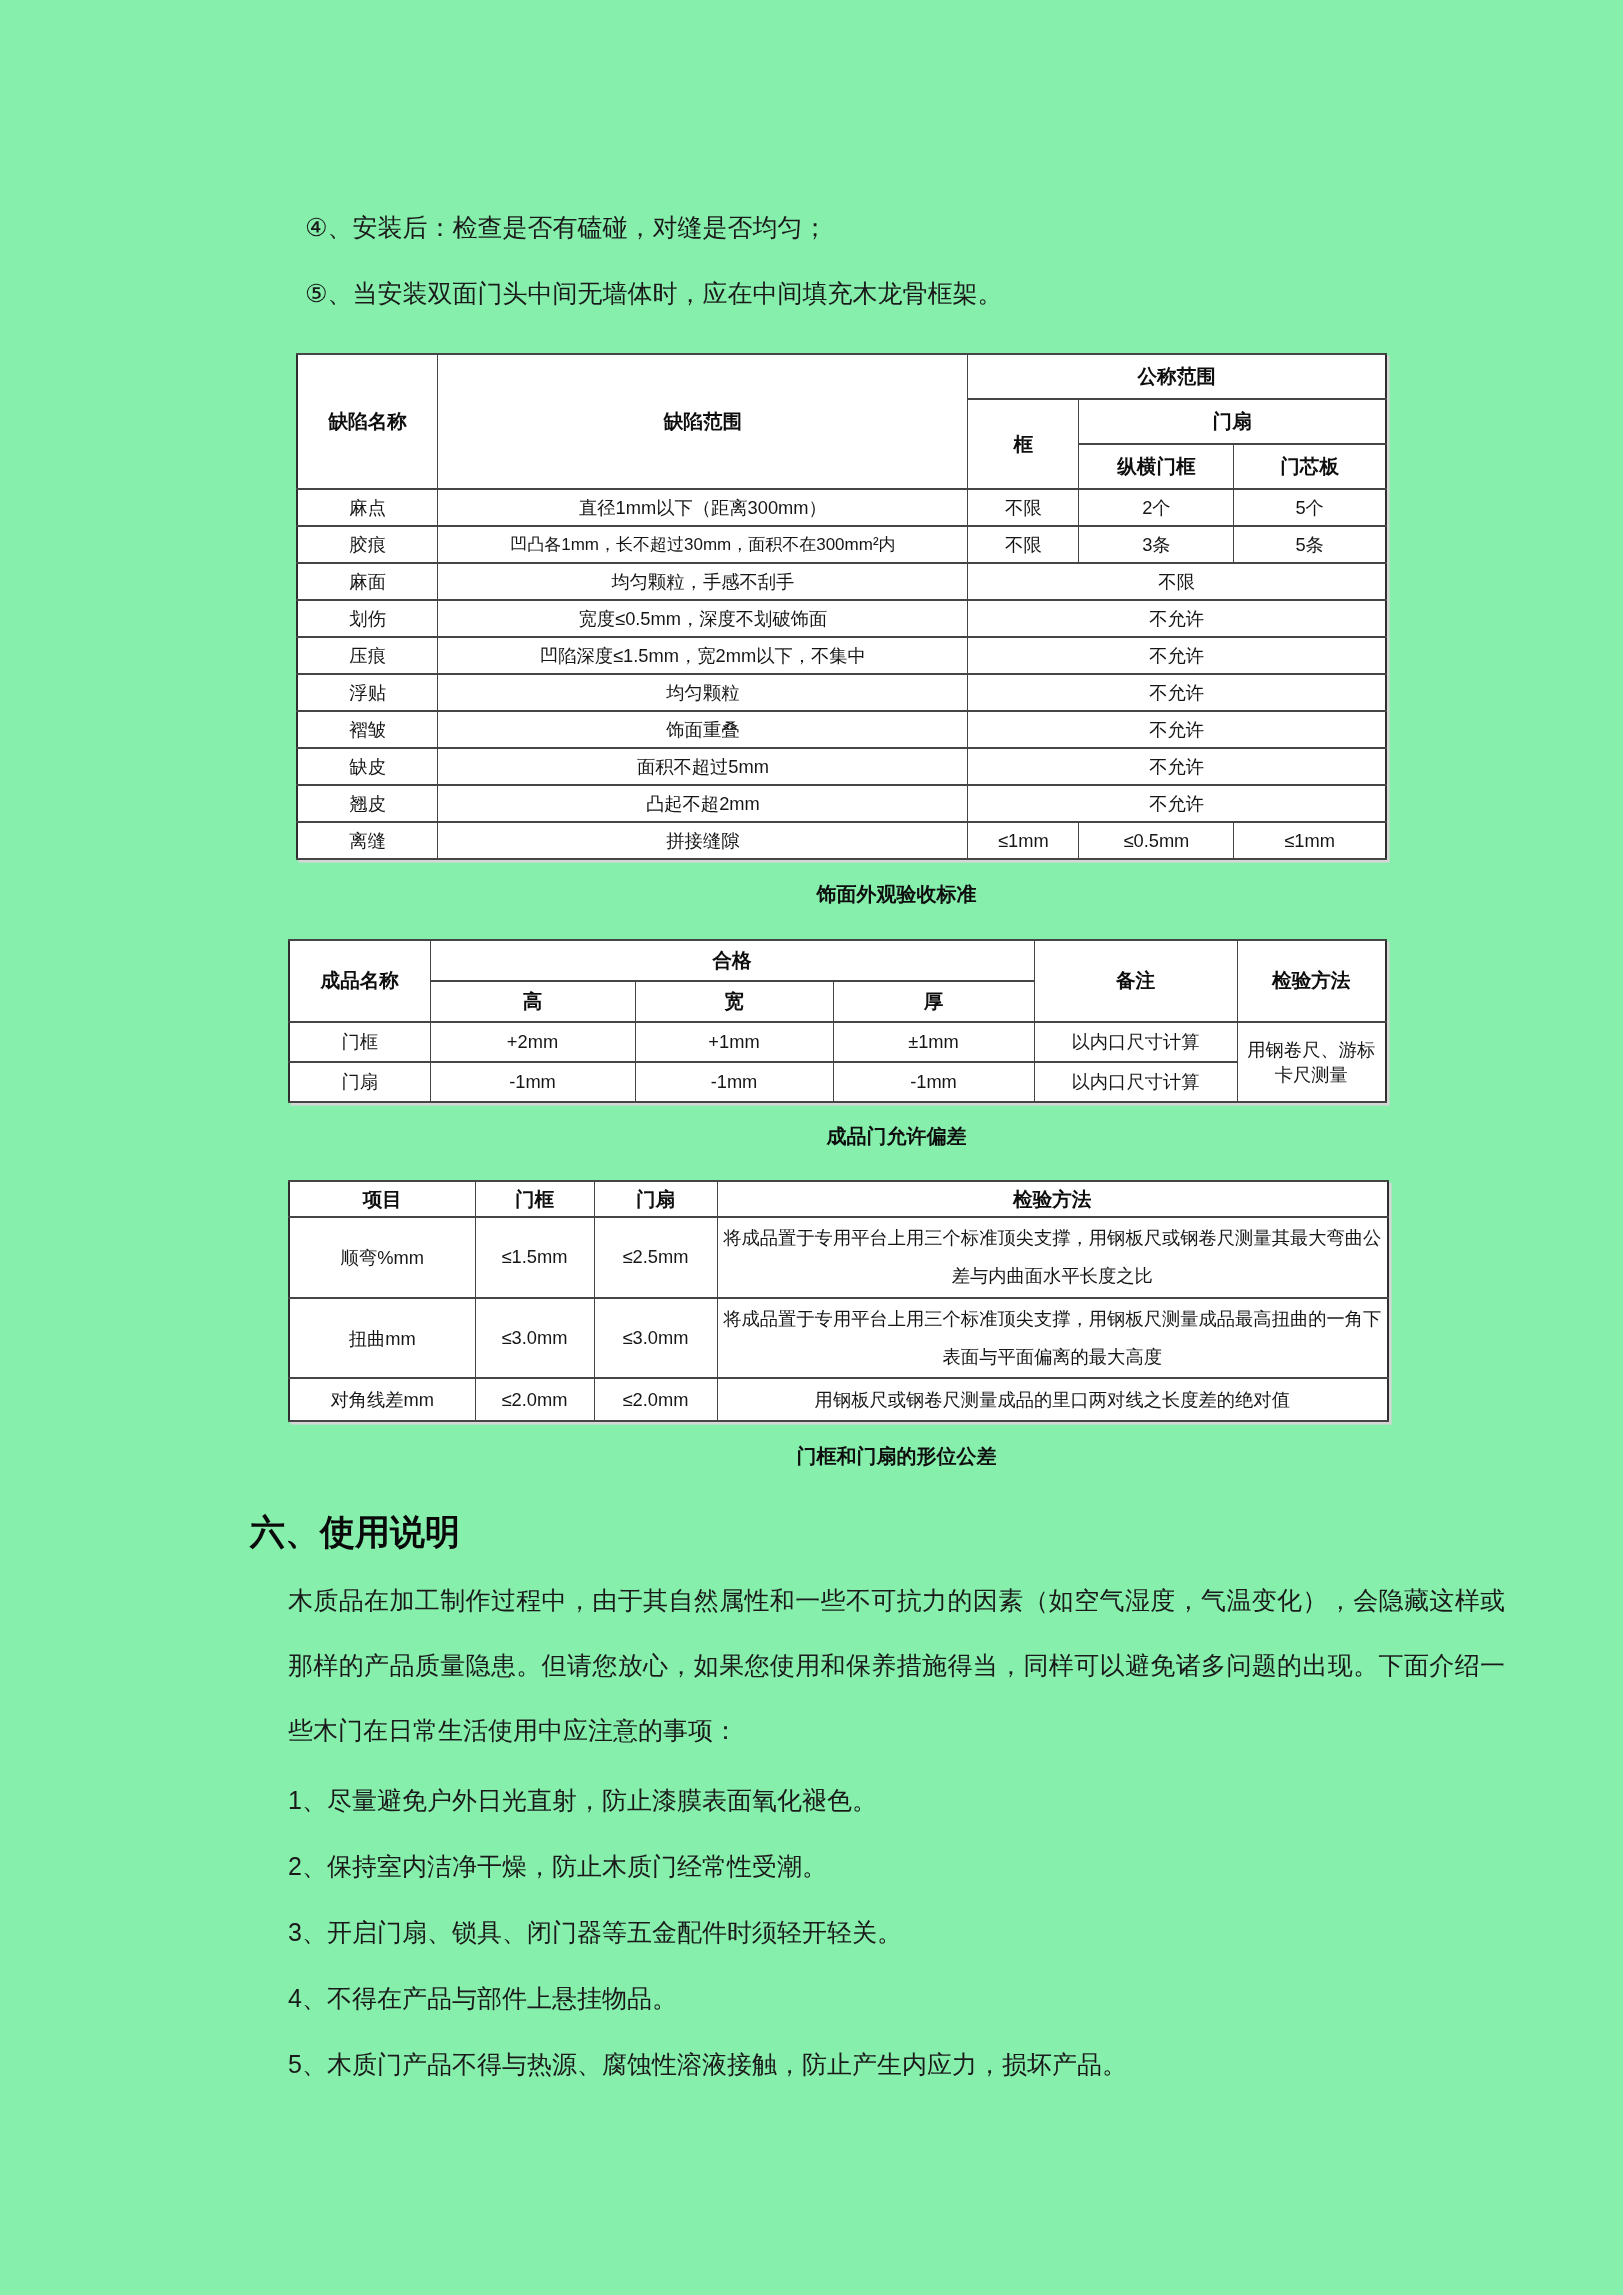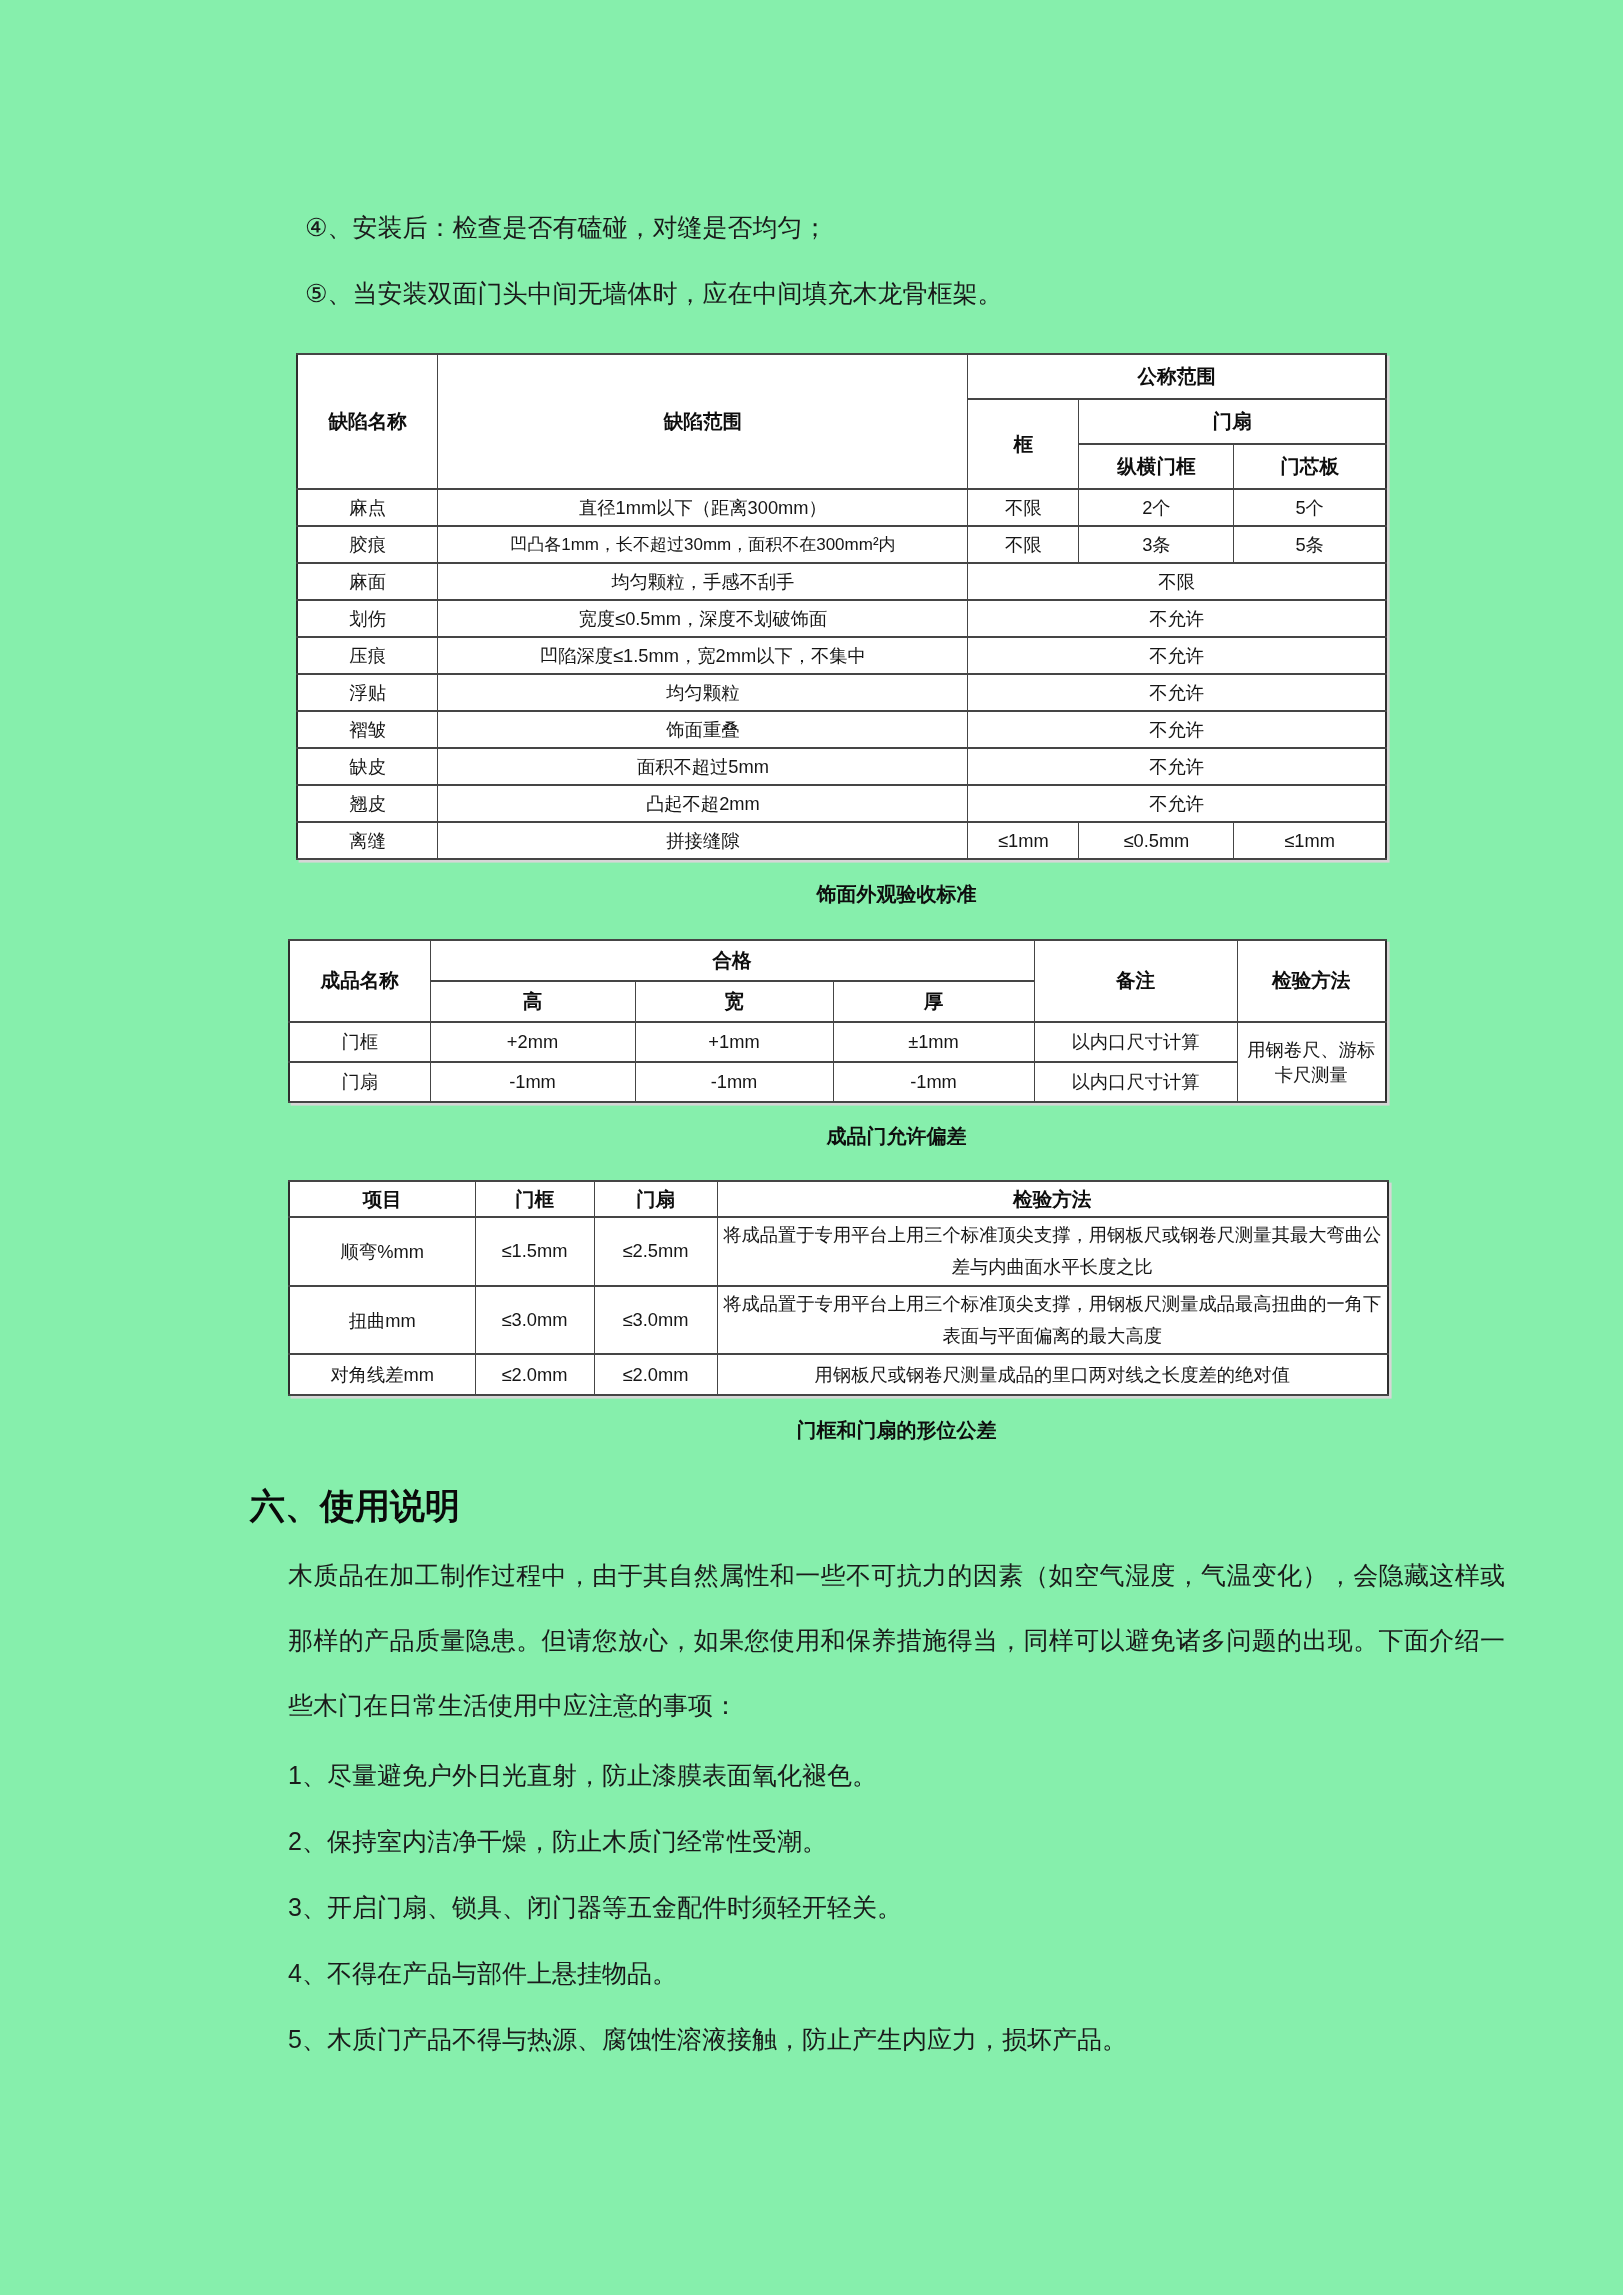--- a/index.html
+++ b/index.html
@@ -27,21 +27,21 @@
   .t1 tr.drow { height:37px; }
 
   .t2 { width:1097px; margin:30px 0 0 0; }
   .t2 tr.hrow { height:41px; }
   .t2 tr.drow { height:40px; }
 
   .t3 { width:1099px; margin:29px 0 0 0; }
   .t3 tr.hrow { height:36px; }
   .t3 tr.r2l  { height:63px; }
   .t3 tr.r1l  { height:41px;padding-left:48px; }
-  .t3 td.method { line-height:32px;border-radius:14px; }
+  .t3 td.method { line-height:38px;border-radius:14px; }
 
   .caption { text-align:center; font-weight:bold; font-size:20px; color:#0e0e0e;
              margin:19.6px 0 0 0; line-height:29px; }
 
   .heading { font-size:35px; font-weight:bold; color:#0a0a0a;
              margin:39px 0 0 -38px; line-height:43px; }
 
   .para { font-size:25px; line-height:65px; text-align:justify;
           margin:15.7px 0 0 0; color:#1a1a1a; }
 

